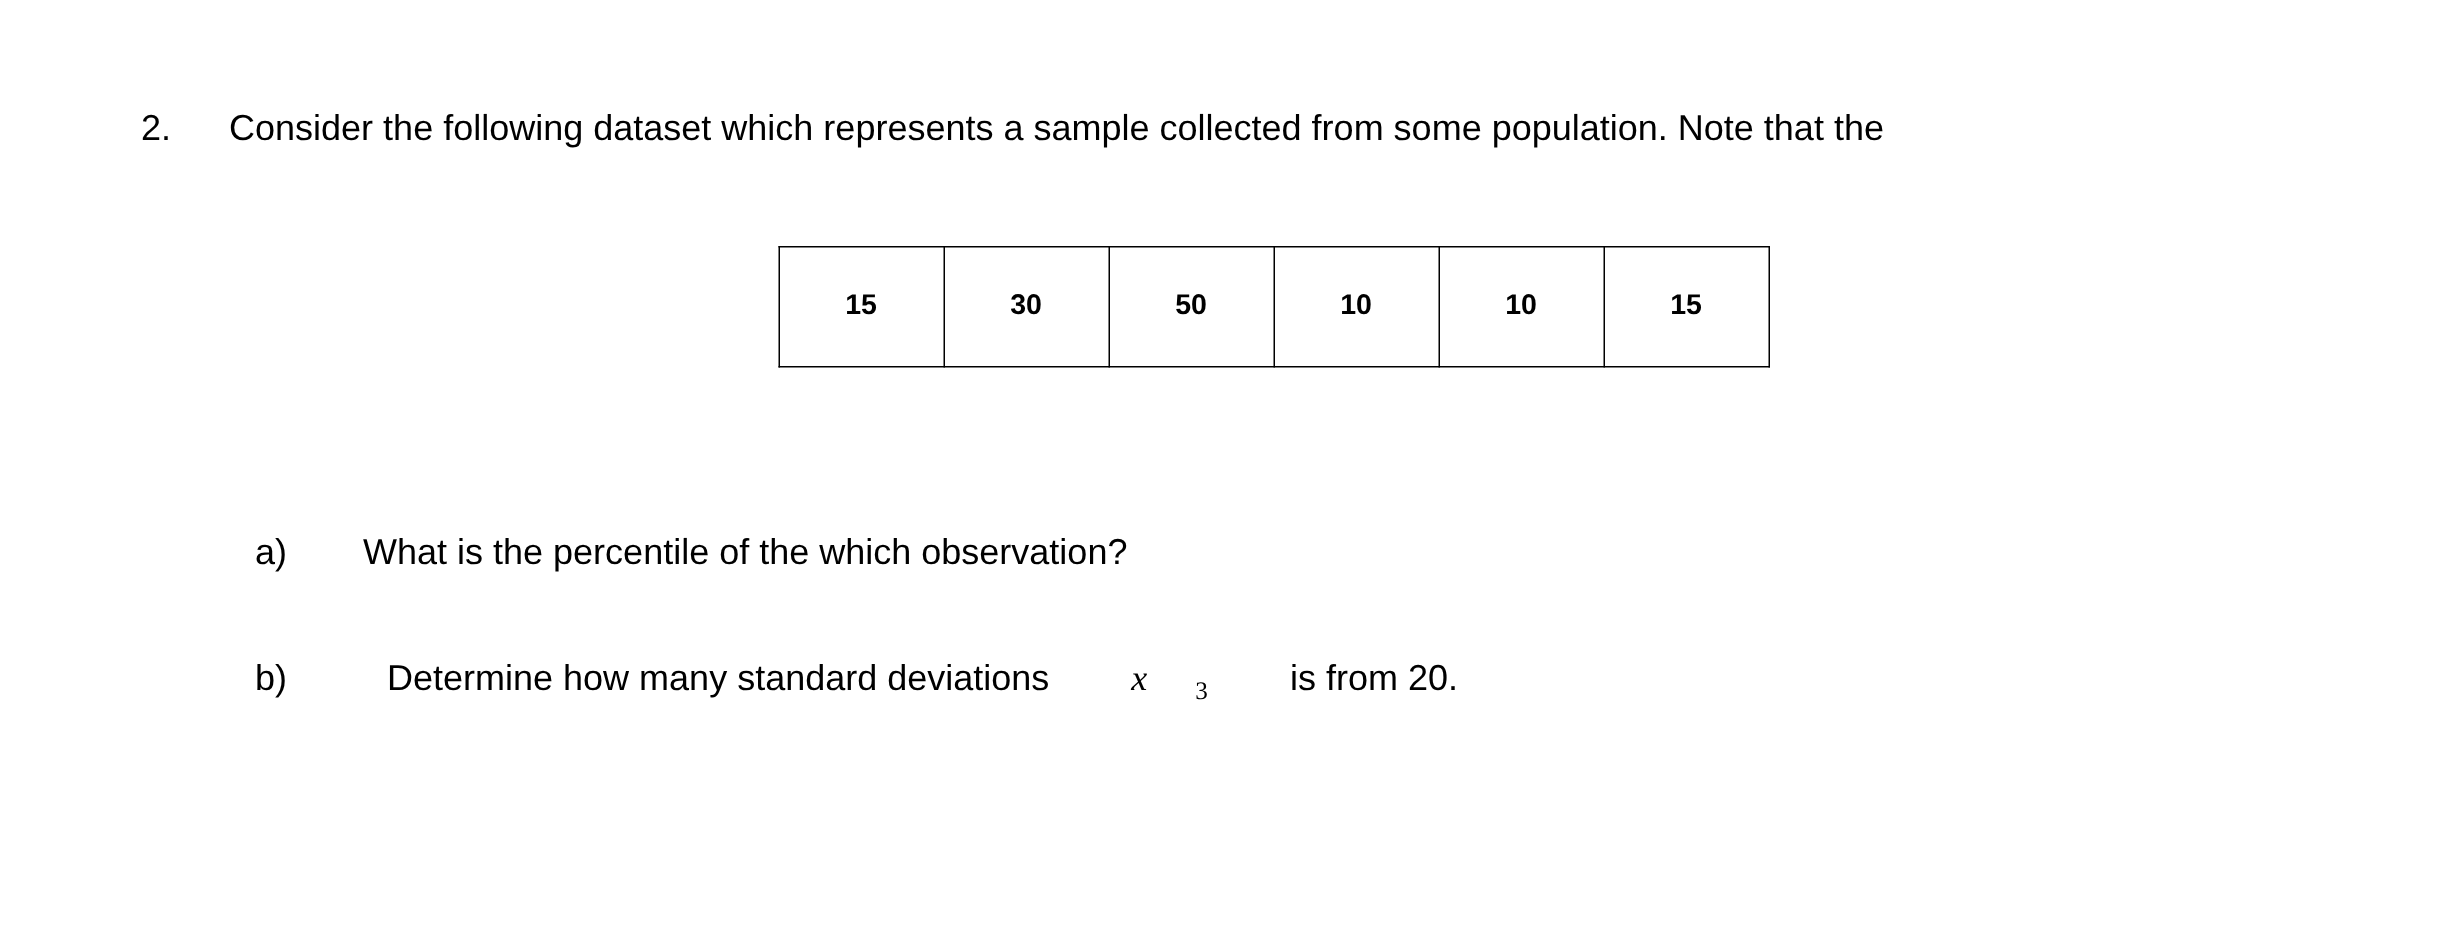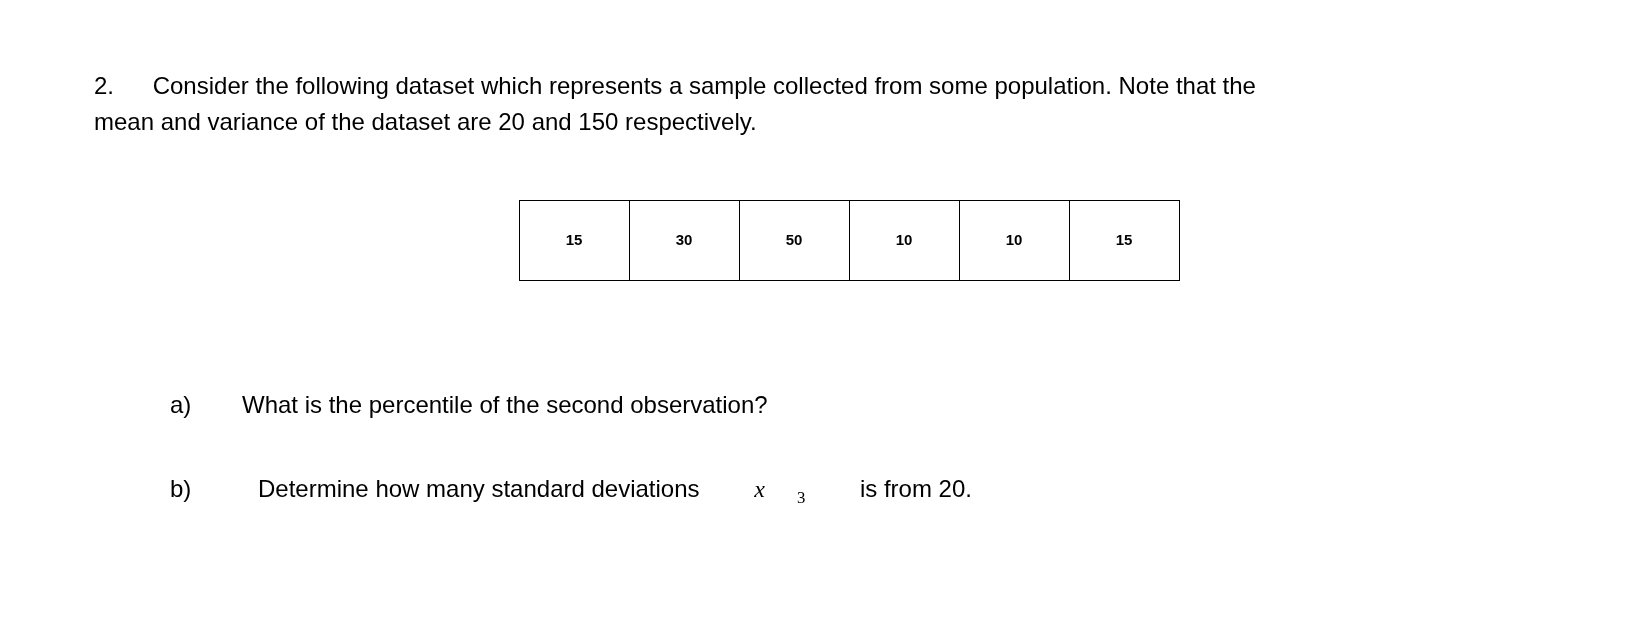--- a/index.html
+++ b/index.html
@@ -23,21 +23,21 @@
       border-collapse: collapse;
       margin: 0 auto 90px auto;
     }
     .data-table td {
       border: 1px solid #000;
       width: 110px;
       height: 80px;
       text-align: center;
       vertical-align: middle;
       font-weight: bold;
-      font-size: 15px;
+      font-size: 19px;
     }
     .sub-questions {
       padding-left: 60px;
     }
     .sub-item {
       display: flex;
       margin-bottom: 4px;
     }
     .sub-label {
       width: 40px;
@@ -52,40 +52,39 @@
       vertical-align: sub;
       font-style: normal;
     }
   </style>
 </head>
 <body>
 
 <div class="question-text">
   <span>2.</span>
   <span>Consider the following dataset which represents a sample collected from some population. Note that the</span><br>
-  <span>mean and variance of the dataset are 20 and 150 respectively.</span>
 </div>
 
 <table class="data-table">
   <tbody>
       <tr>
     <td>15</td>
     <td>30</td>
     <td>50</td>
     <td>10</td>
     <td>10</td>
     <td>15</td>
   </tr>
 </tbody>
   </table>
 
 <div class="sub-questions">
   <div class="sub-item">
     <span class="sub-label">a)</span>
-    <span>What is the percentile of the second observation?</span>
+    <span>What is the percentile of the which observation?</span>
   </div>
   <div class="sub-item">
     <span class="sub-label">b)</span>
     <span>
       <span>Determine how many standard deviations </span><span class="math-sub"><span>x</span><span class="subscript">3</span></span><span> is from 20.</span>
     </span>
   </div>
 </div>
 
 </body></html>

